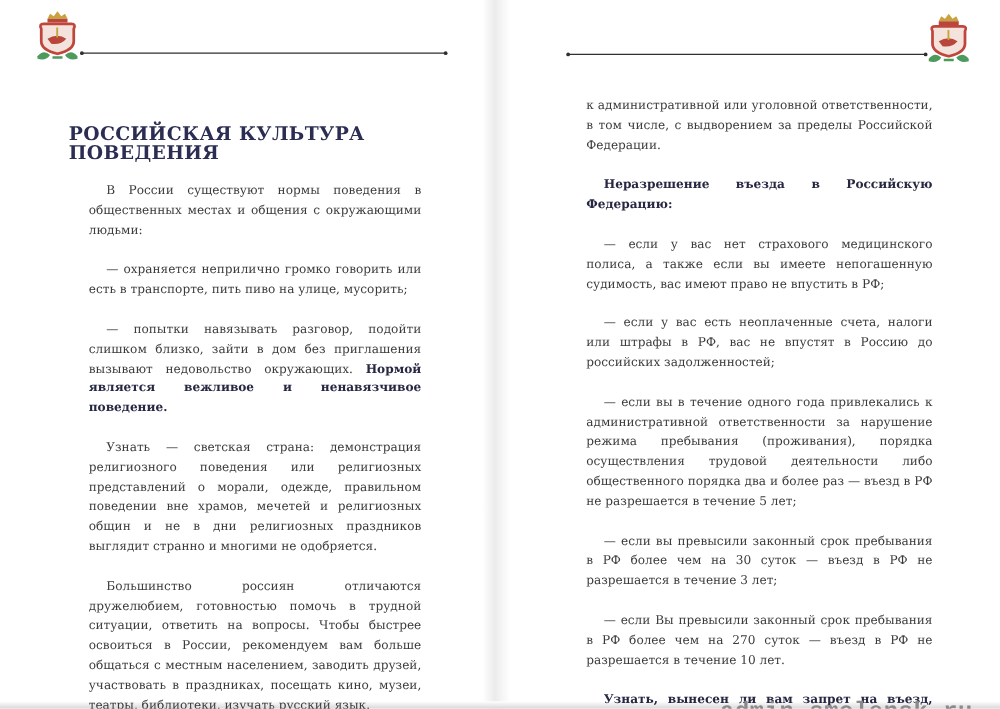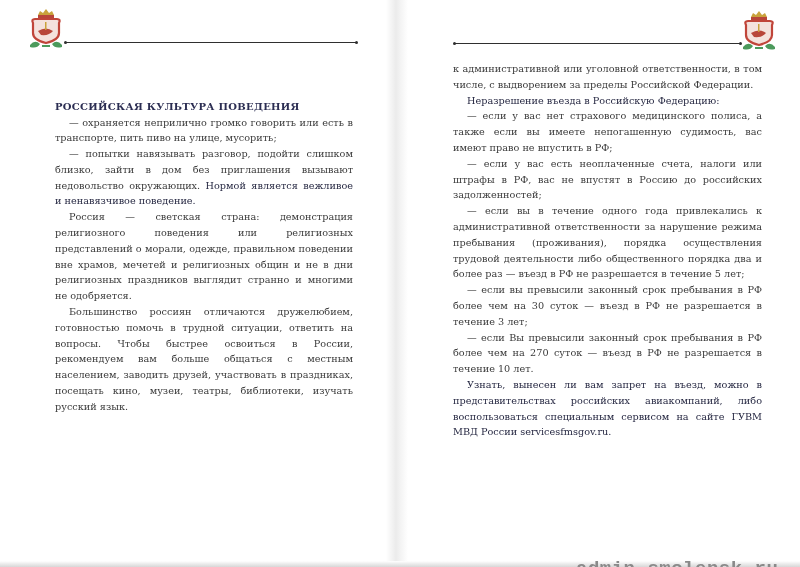--- a/index.html
+++ b/index.html
@@ -15,25 +15,25 @@
   .crest.right { left:740px; top:9px; }
   .rule { position:absolute; height:1px; background:#2f2f2f; }
   .rule::before, .rule::after { content:""; position:absolute; top:-1px; width:3px; height:3px; border-radius:50%; background:#2f2f2f; }
   .rule::before { left:-2px; } .rule::after { right:-2px; }
   .rule.left { left:66px; top:42px; width:290px; }
   .rule.right { left:455px; top:43px; width:285px; }
 
   .page { position:absolute; font-size:9.7px; line-height:15.8px; text-align:justify; }
   .page.left { left:55px; top:100px; width:298px; }
   .page.right { left:453px; top:61px; width:309px; }
-  .page p { margin:0; text-indent:14px; }
+  .page p { margin:16px; text-indent:14px; }
   .page p.noindent { text-indent:0; }
-  h2 { margin:0; font-size:10px; line-height:14.5px; font-weight:bold; color:#2b2d52;
+  h2 { margin:0; font-size:15px; line-height:14.5px; font-weight:bold; color:#2b2d52;
        letter-spacing:0.3px; font-family:"DejaVu Serif", serif; text-align:left; }
-  b, .b { font-weight:normal; color:#262842; }
+  b, .b { font-weight:bold; color:#262842; }
   .watermark { position:absolute; left:576px; top:558px; font-family:Liberation Mono, monospace;
                font-size:19px; font-weight:bold; color:#8a8a8a; letter-spacing:0.5px; }
 </style>
 </head>
 <body>
 
 <div class="spread">
   <div class="fold"></div>
   <div class="bottom-edge"></div>
 
@@ -56,23 +56,24 @@
     <path d="M11 24 Q19 19 26 24 Q22 29 14 28 Z" fill="#b8463a"></path>
     <rect x="18" y="15" width="1.5" height="8" fill="#c9a23c"></rect>
     <path d="M3 38 Q8 32 13 37 Q10 42 3 40 Z" fill="#4c9a5c"></path>
     <path d="M35 38 Q30 32 25 37 Q28 42 35 40 Z" fill="#4c9a5c"></path>
     <path d="M15 39 L23 39" stroke="#4c9a5c" stroke-width="2"></path>
   </svg>
   <div class="rule right"></div>
 
   <div class="page left">
     <h2>РОССИЙСКАЯ КУЛЬТУРА ПОВЕДЕНИЯ</h2>
+    <p>В России существуют нормы поведения в общественных местах и общения с окружающими людьми:</p>
     <p>— охраняется неприлично громко говорить или есть в транспорте, пить пиво на улице, мусорить;</p>
     <p><span>— попытки навязывать разговор, подойти слишком близко, зайти в дом без приглашения вызывают недовольство окружающих.</span> <b>Нормой является вежливое и ненавязчивое поведение.</b></p>
-    <p>Россия — светская страна: демонстрация религиозного поведения или религиозных представлений о морали, одежде, правильном поведении вне храмов, мечетей и религиозных общин и не в дни религиозных праздников выглядит странно и многими не одобряется.</p>
+    <p>Узнать — светская страна: демонстрация религиозного поведения или религиозных представлений о морали, одежде, правильном поведении вне храмов, мечетей и религиозных общин и не в дни религиозных праздников выглядит странно и многими не одобряется.</p>
     <p>Большинство россиян отличаются дружелюбием, готовностью помочь в трудной ситуации, ответить на вопросы. Чтобы быстрее освоиться в России, рекомендуем вам больше общаться с местным населением, заводить друзей, участвовать в праздниках, посещать кино, музеи, театры, библиотеки, изучать русский язык.</p>
 
   </div>
 
   <div class="page right">
     <p class="noindent">к административной или уголовной ответственности, в том числе, с выдворением за пределы Российской Федерации.</p>
     <p class="b">Неразрешение въезда в Российскую Федерацию:</p>
     <p>— если у вас нет страхового медицинского полиса, а также если вы имеете непогашенную судимость, вас имеют право не впустить в РФ;</p>
     <p>— если у вас есть неоплаченные счета, налоги или штрафы в РФ, вас не впустят в Россию до российских задолженностей;</p>
     <p>— если вы в течение одного года привлекались к административной ответственности за нарушение режима пребывания (проживания), порядка осуществления трудовой деятельности либо общественного порядка два и более раз — въезд в РФ не разрешается в течение 5 лет;</p>

